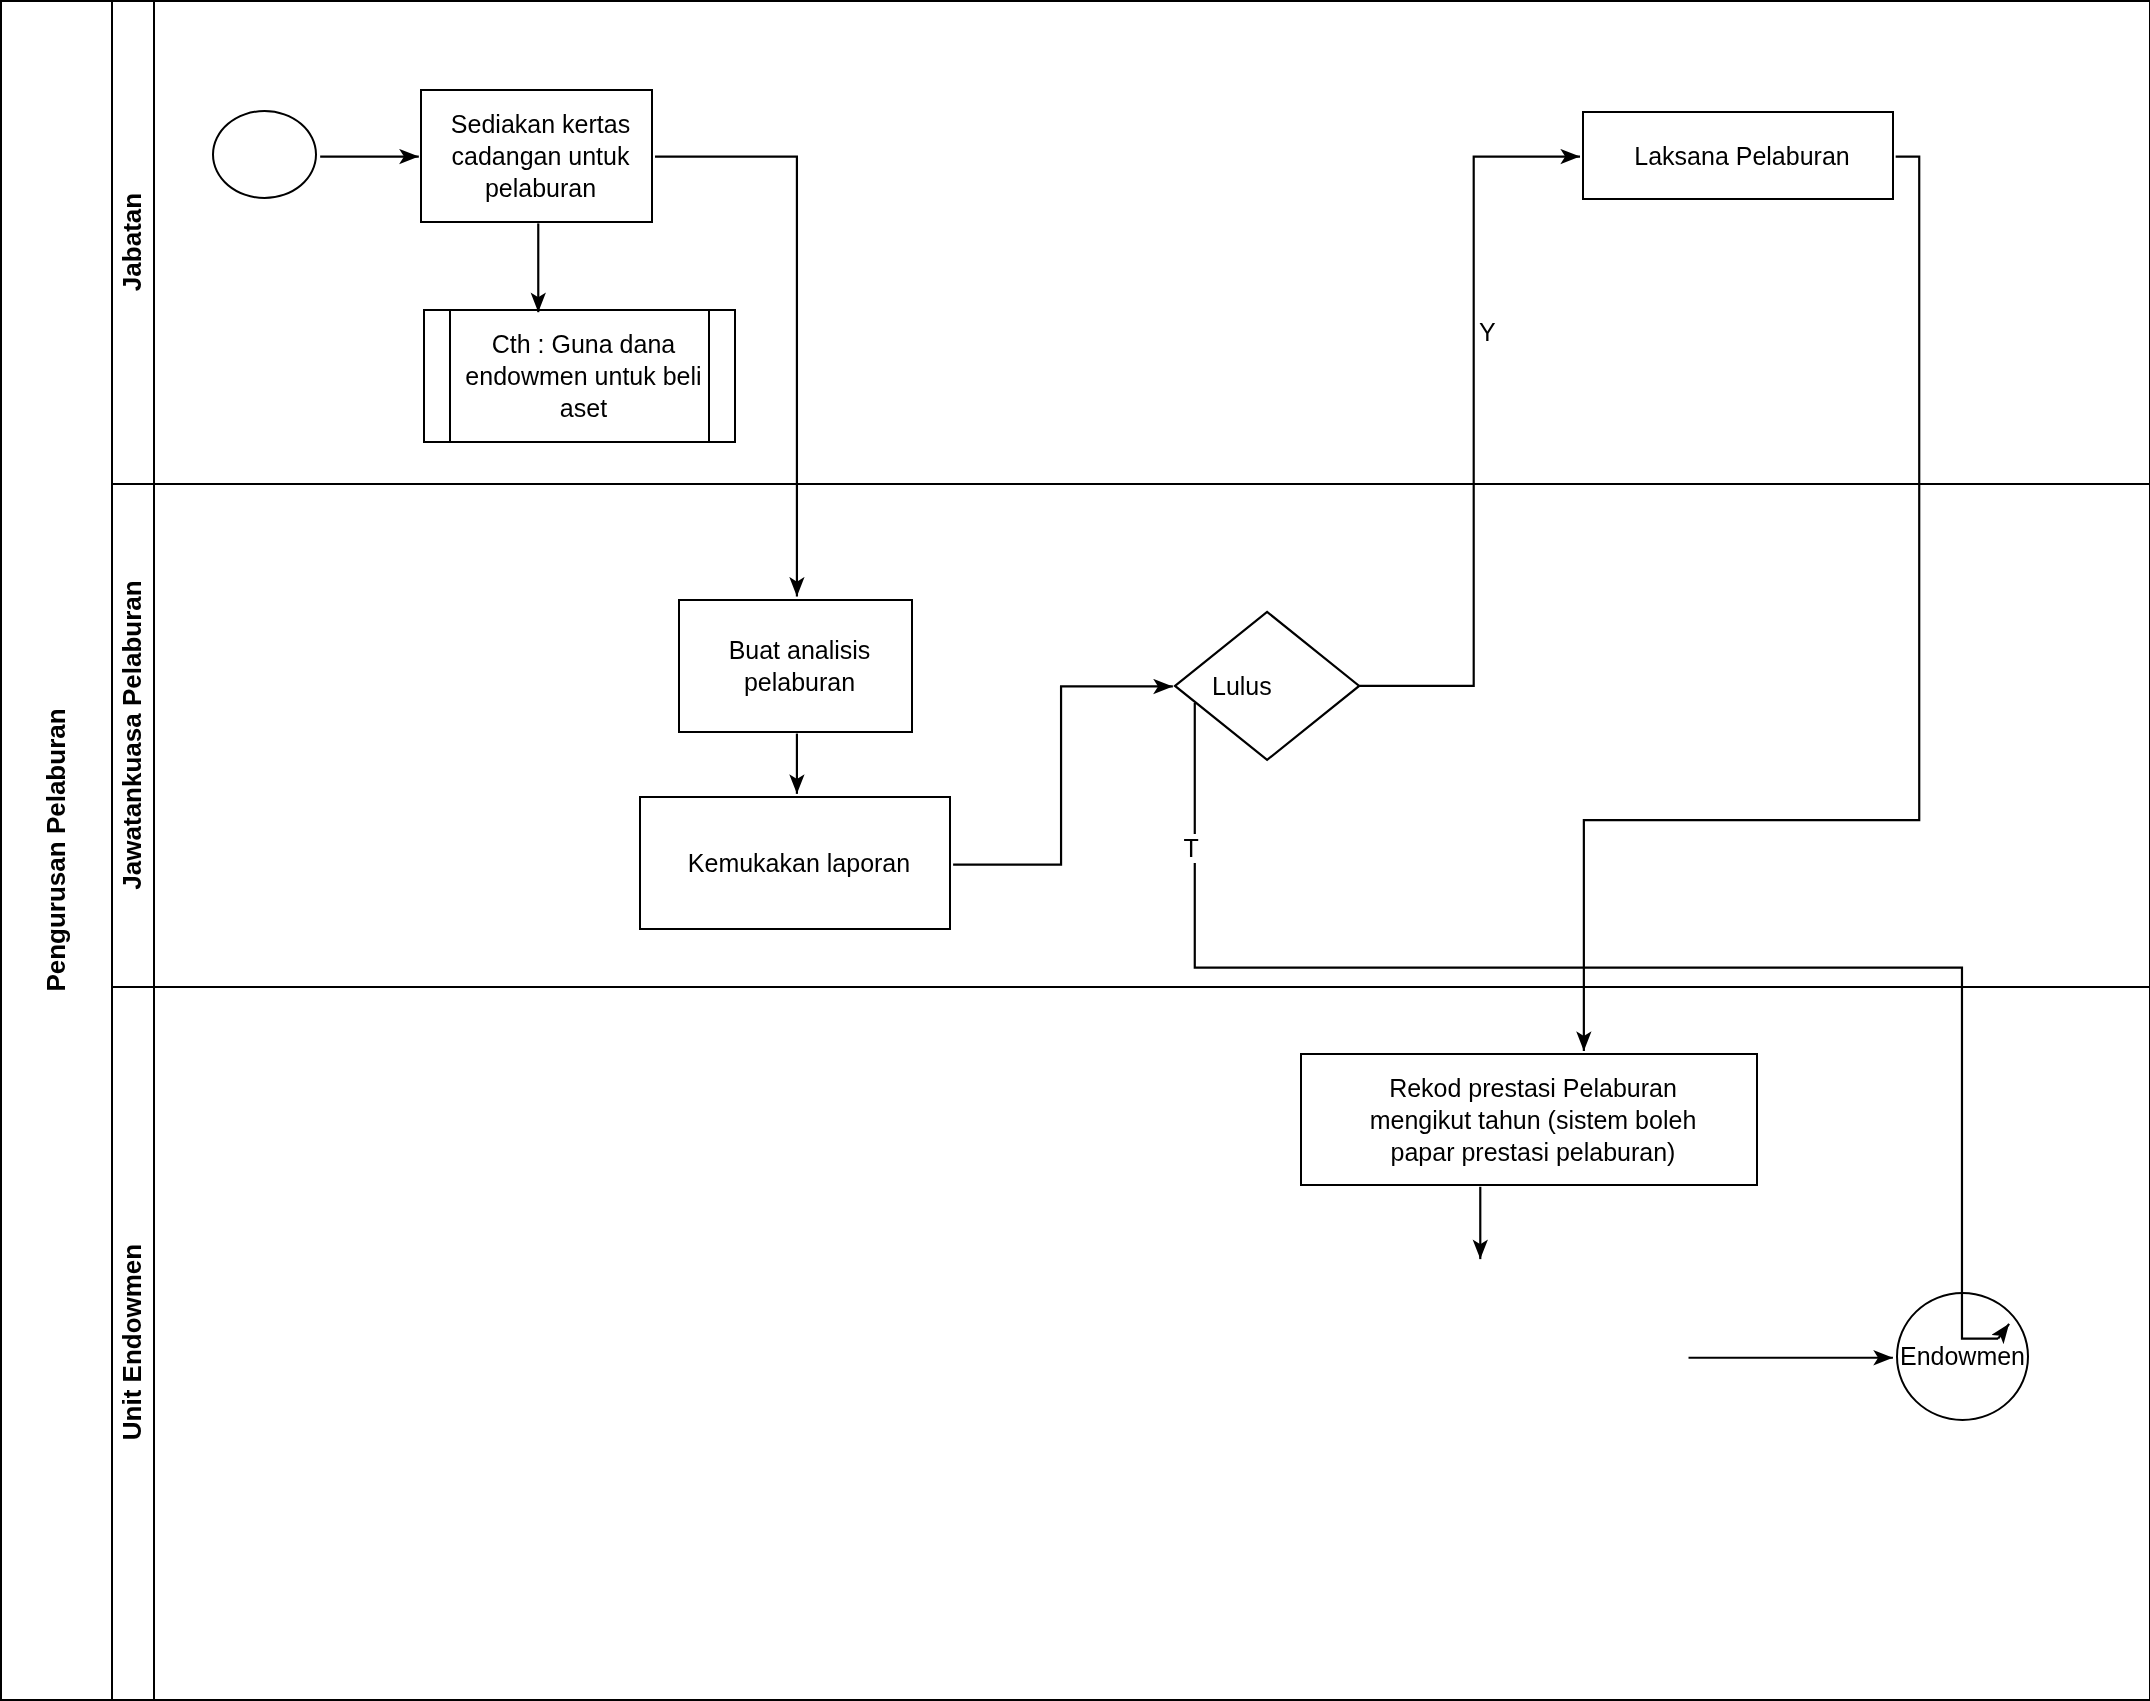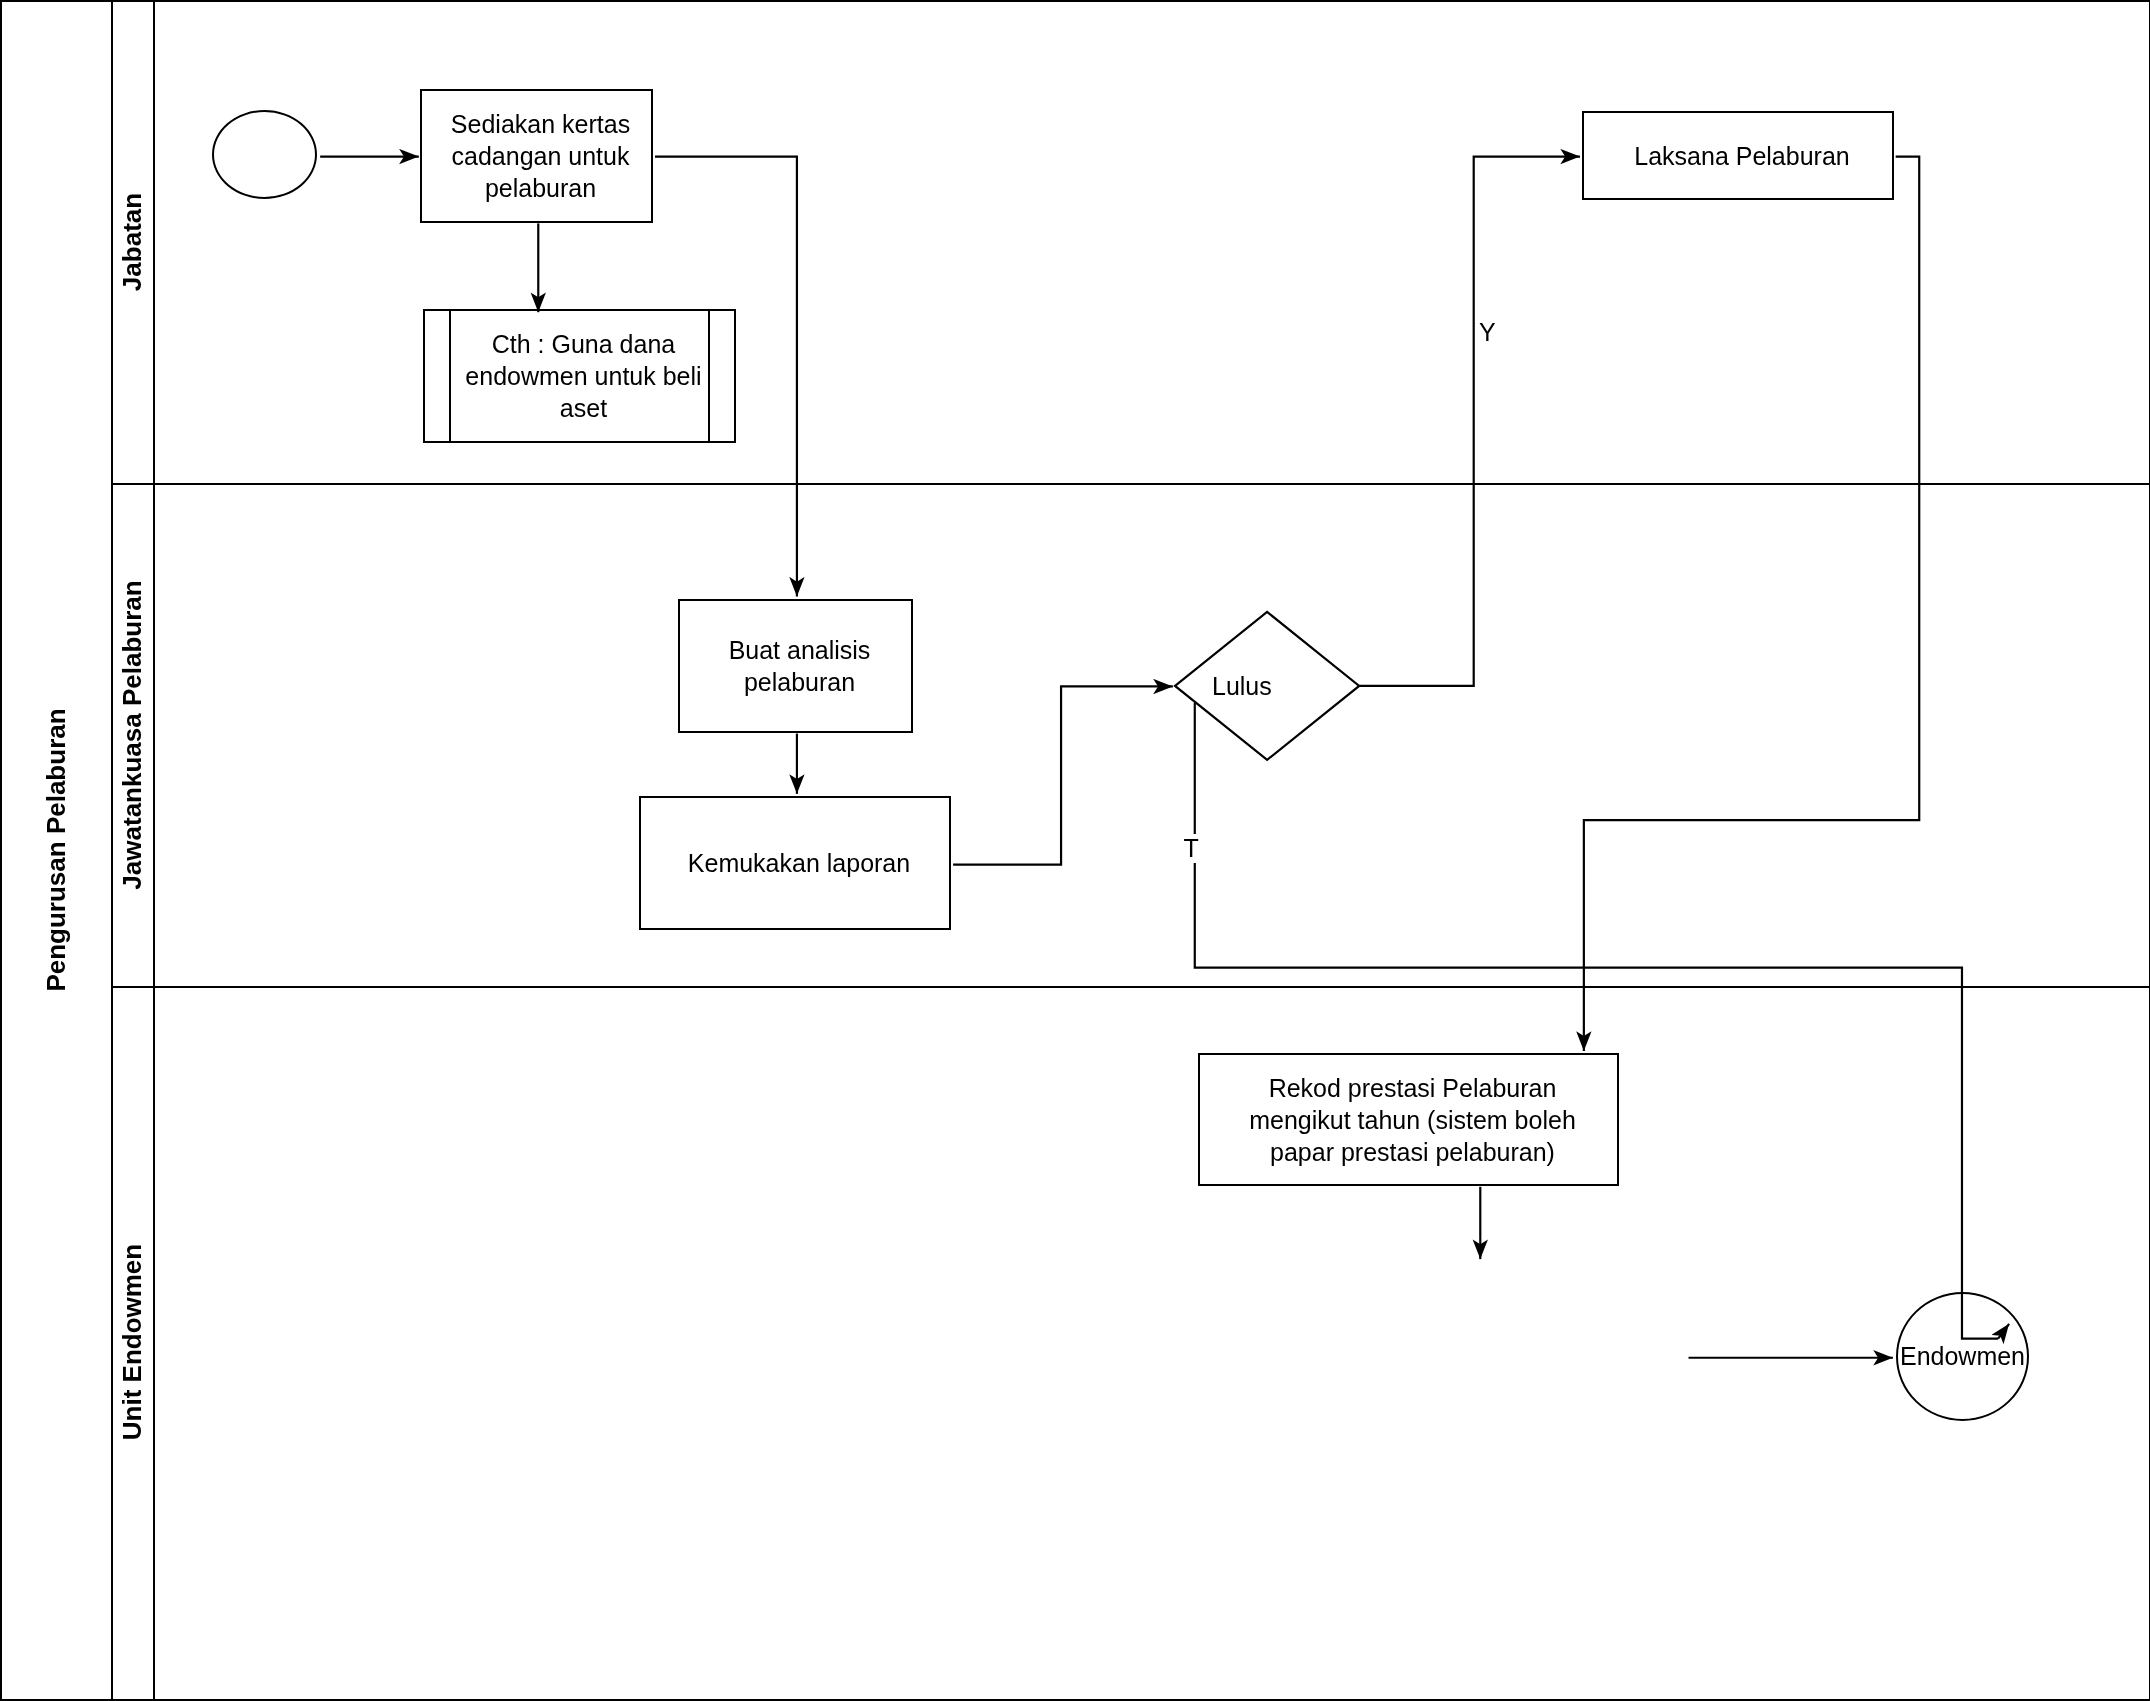--- a/index.html
+++ b/index.html
@@ -93,21 +93,21 @@
 aset</span>
   </div>
 
   <div class="node" style="left:676px;top:597px;width:235px;height:134px;">Buat analisis
 pelaburan</div>
 
   <div class="node" style="left:637px;top:794px;width:312px;height:134px;">Kemukakan laporan</div>
 
   <div class="node" style="left:1580px;top:109px;width:312px;height:89px;">Laksana Pelaburan</div>
 
-  <div class="node" style="left:1196px;top:1051px;width:421px;height:133px;">Rekod prestasi Pelaburan
+  <div class="node" style="left:1298px;top:1051px;width:458px;height:133px;">Rekod prestasi Pelaburan
 mengikut tahun (sistem boleh
 papar prestasi pelaburan)</div>
 
 
   <div class="ellipse" style="left:1894px;top:1290px;width:133px;height:129px;">Endowmen</div>
 
   <svg class="wires" width="2151" height="1701" viewBox="0 0 3924 3104">
     <defs>
       <marker id="arr" markerUnits="userSpaceOnUse" markerWidth="40" markerHeight="32" refX="36" refY="14" orient="auto">
         <path d="M0,0 L36,14 L0,28 L9,14 Z" fill="#000"></path>

